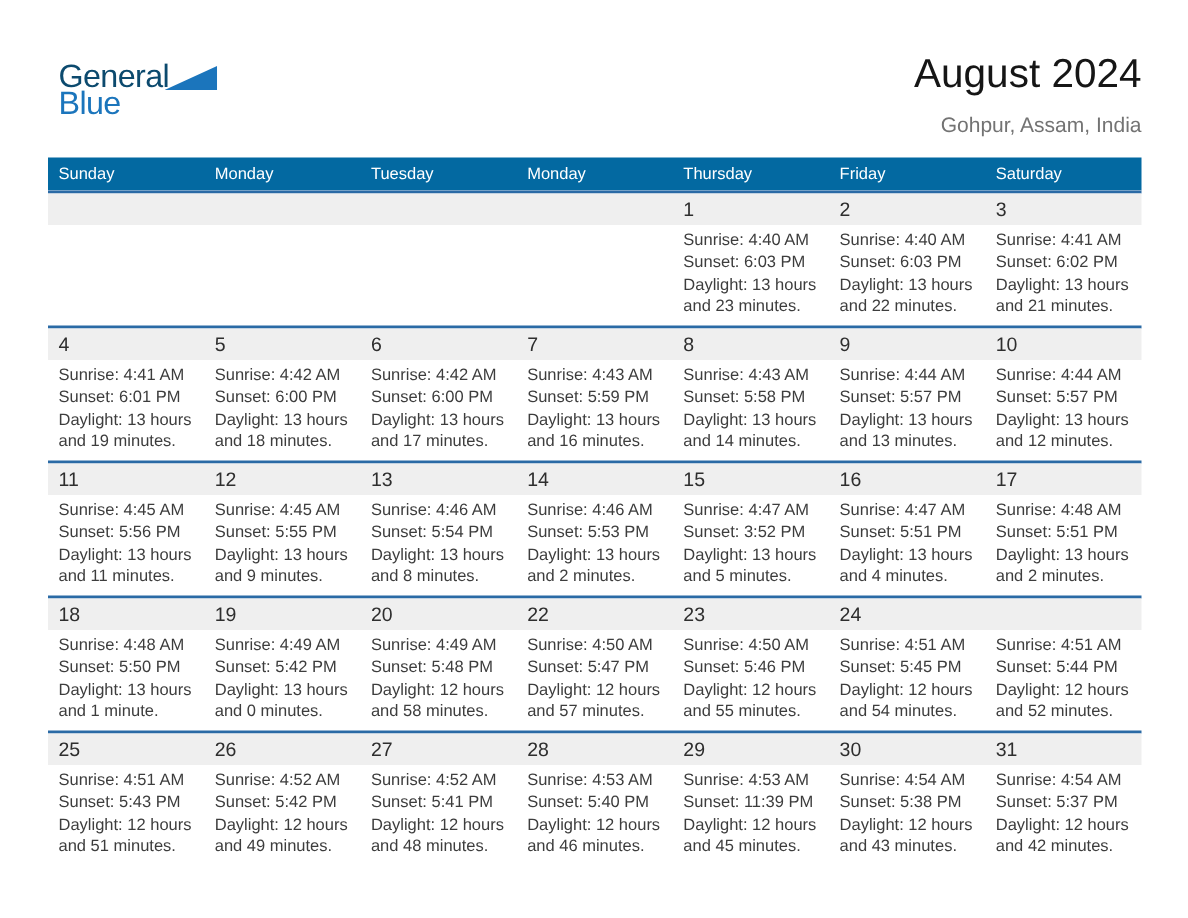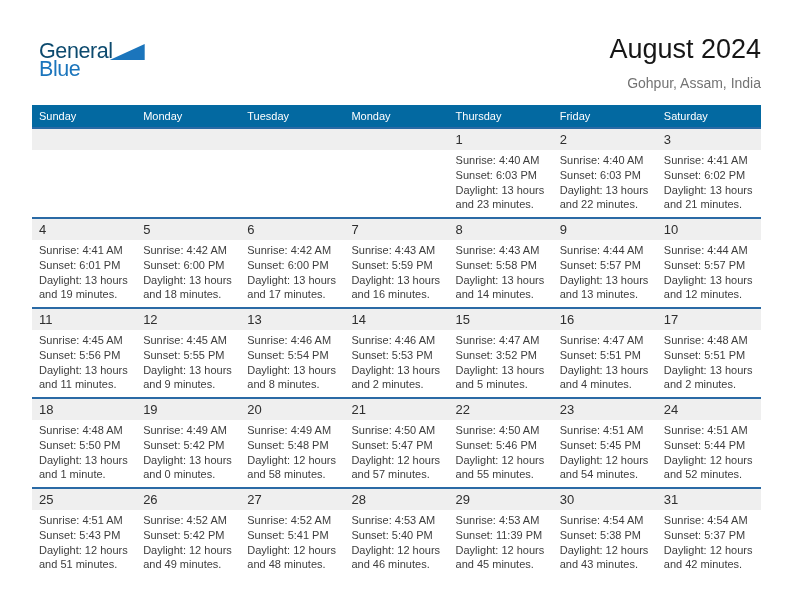--- a/index.html
+++ b/index.html
@@ -205,21 +205,20 @@
               <div>Daylight: 13 hours</div>
               <div>and 2 minutes.</div>
             </div>
           </div>
         </div>
         <div class="week-row">
           <div class="band">
             <div class="day-number">18</div>
             <div class="day-number">19</div>
             <div class="day-number">20</div>
-            <div class="day-number">21</div>
             <div class="day-number">22</div>
             <div class="day-number">23</div>
             <div class="day-number">24</div>
           </div>
           <div class="cells">
             <div class="day-cell">
               <div>Sunrise: 4:48 AM</div>
               <div>Sunset: 5:50 PM</div>
               <div>Daylight: 13 hours</div>
               <div>and 1 minute.</div>

